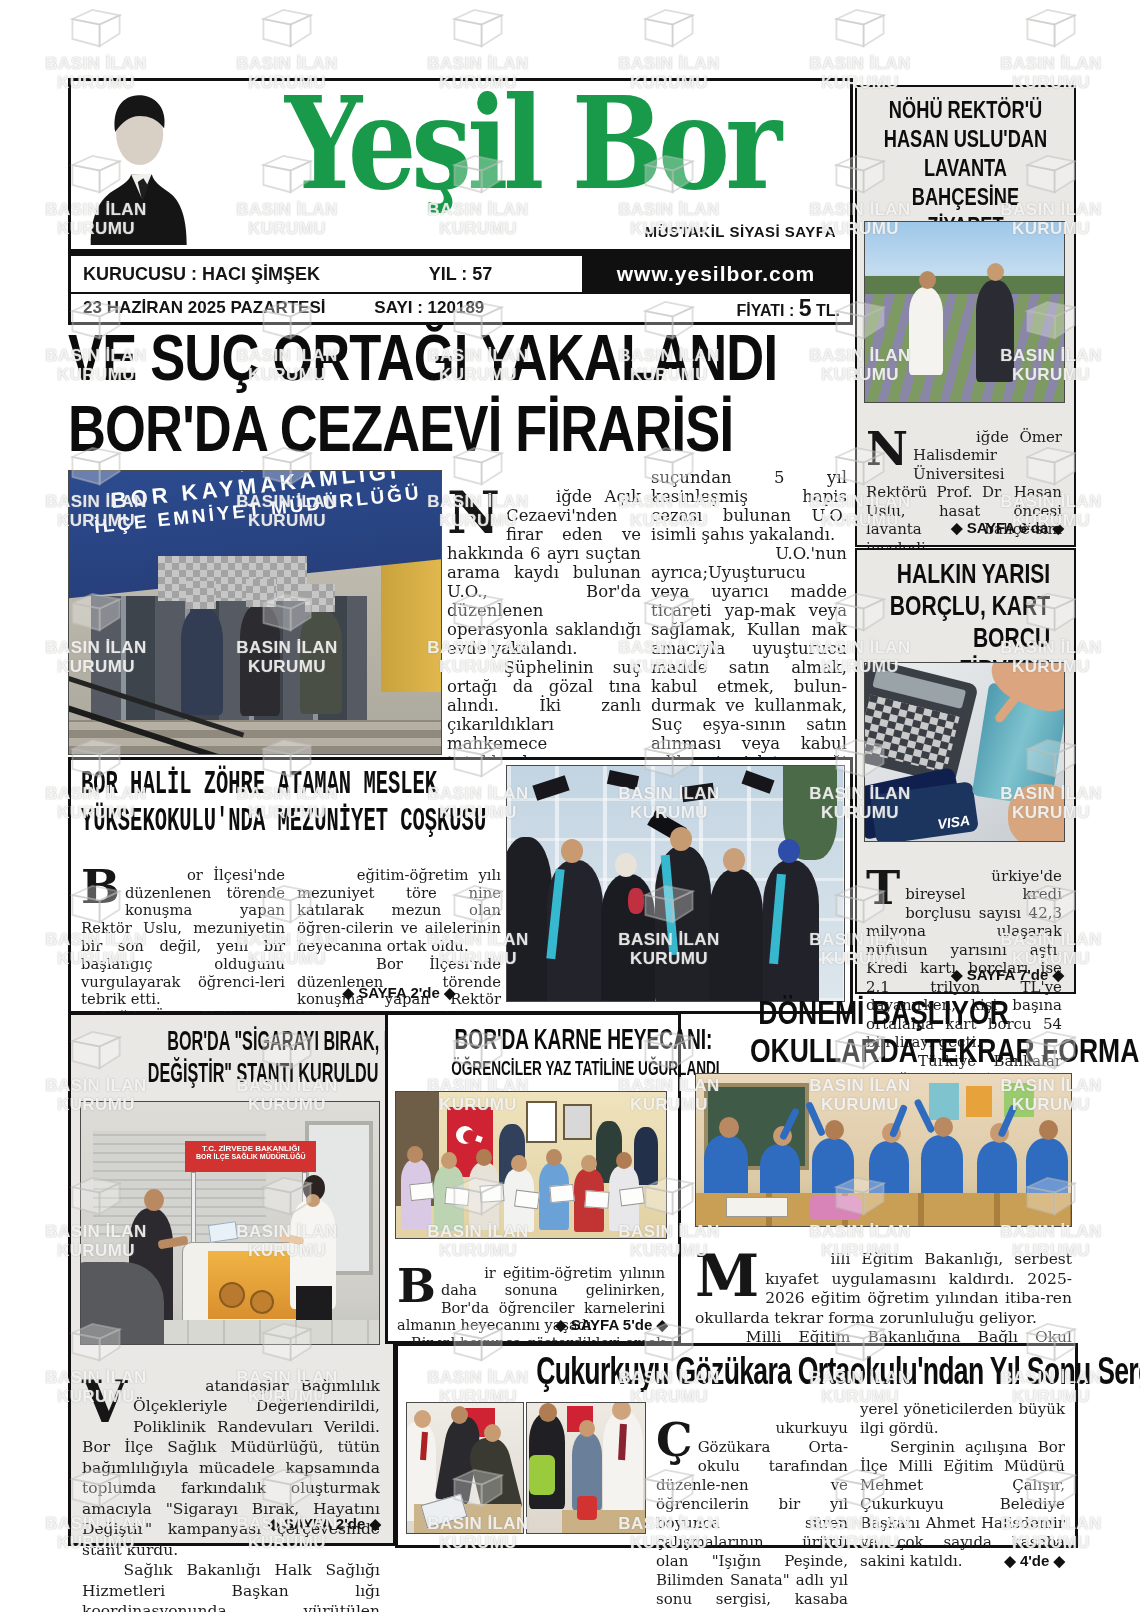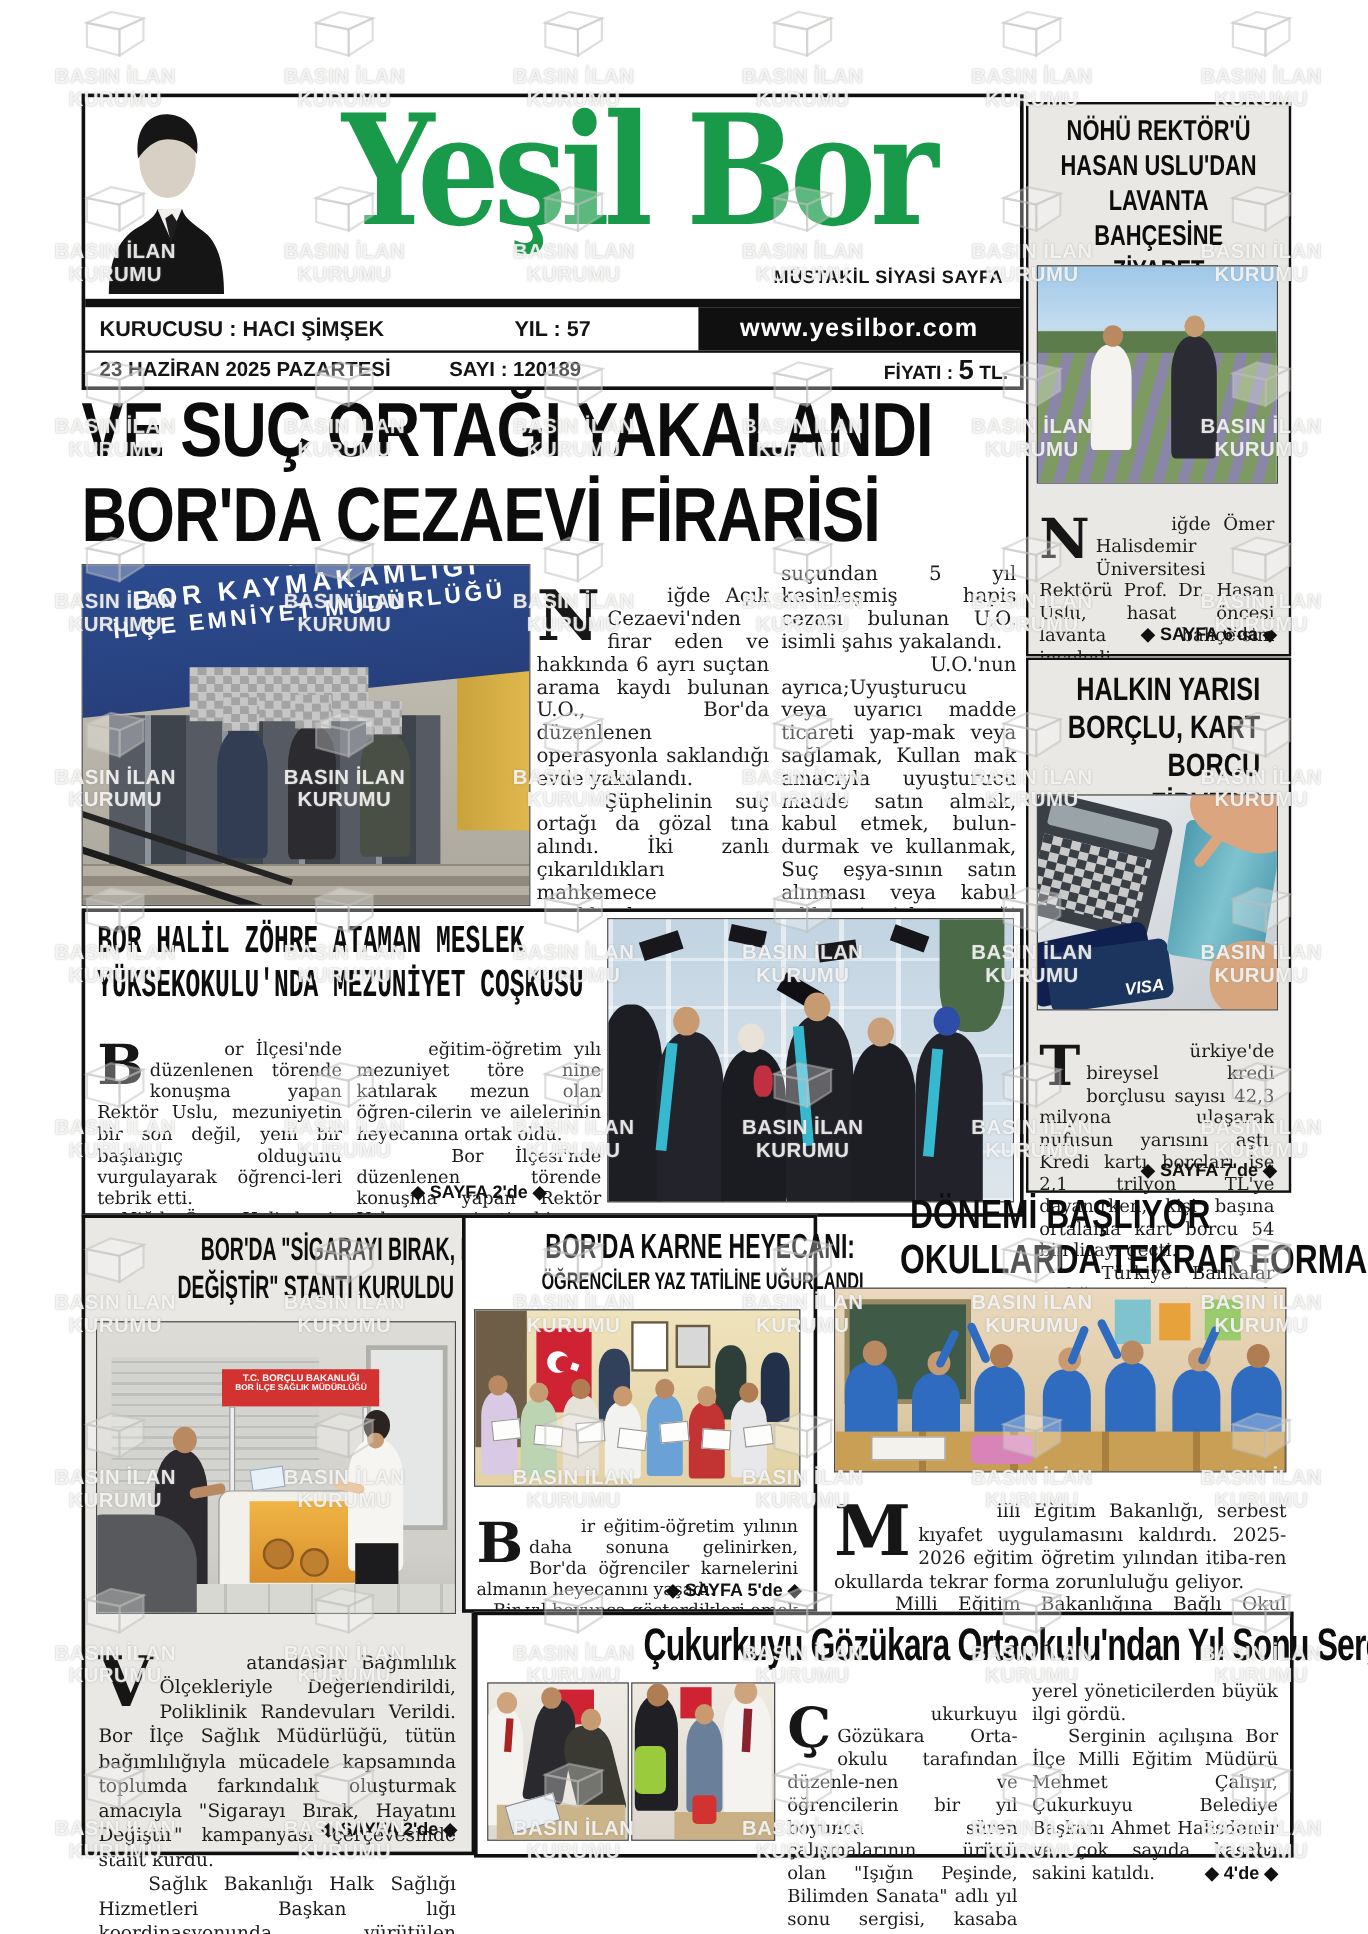--- a/index.html
+++ b/index.html
@@ -221,21 +221,21 @@
   <div class="box graybox" style="left:68px;top:1012px;width:322px;height:528px;">
     <div class="ctr" style="margin-top:10px;">
       <div><span class="cond ttl" style="font-size:27px;line-height:32px;transform:scaleX(.60);">BOR'DA "SİGARAYI BIRAK, HAYATINI</span></div>
       <div><span class="cond ttl" style="font-size:27px;line-height:32px;transform:scaleX(.60);">DEĞİŞTİR" STANTI KURULDU</span></div>
     </div>
     <div class="photo" style="left:9px;top:86px;width:298px;height:242px;">
       <div class="abs" style="inset:0;background:linear-gradient(#dddcd7,#cfcec8 80%,#c3c4bd);"></div>
       <div class="abs" style="left:4%;top:12%;width:58%;height:46%;background:repeating-linear-gradient(0deg,#d3d3cf 0 7px,#bfbfbb 7px 9px);"></div>
       <div class="abs" style="right:2%;top:8%;width:20%;height:60%;border:4px solid #b0b0aa;background:#e4e7e6;"></div>
       <div class="abs" style="left:35%;top:16%;width:44%;height:13%;background:#d23330;color:#fff;text-align:center;font-weight:800;">
-        <div style="font-size:8px;margin-top:3px;">T.C. BORÇLU BAKANLIĞI</div>
+        <div style="font-size:8px;margin-top:3px;">T.C. ZİRVEDE BAKANLIĞI</div>
         <div style="font-size:7px;">BOR İLÇE SAĞLIK MÜDÜRLÜĞÜ</div>
       </div>
       <div class="abs" style="left:37%;top:29%;width:3px;height:34%;background:#eee;border:1px solid #999;"></div>
       <div class="abs" style="left:74%;top:29%;width:3px;height:34%;background:#eee;border:1px solid #999;"></div>
       <div class="abs" style="left:34%;top:58%;width:46%;height:38%;background:#f2f0ea;border-radius:10px 10px 14px 14px;border:1px solid #9a9a94;">
         <div class="abs" style="left:18%;top:8%;width:64%;height:74%;background:linear-gradient(#f0b445,#d98f2e);">
           <div class="head" style="left:12%;top:46%;width:22px;height:22px;background:#b9792f;border:2px solid #8a5a1e;"></div>
           <div class="head" style="left:48%;top:58%;width:20px;height:20px;background:#c1802f;border:2px solid #8a5a1e;"></div>
         </div>
         <div class="abs" style="left:0;bottom:0;width:100%;height:14%;background:#c8302c;"></div>

